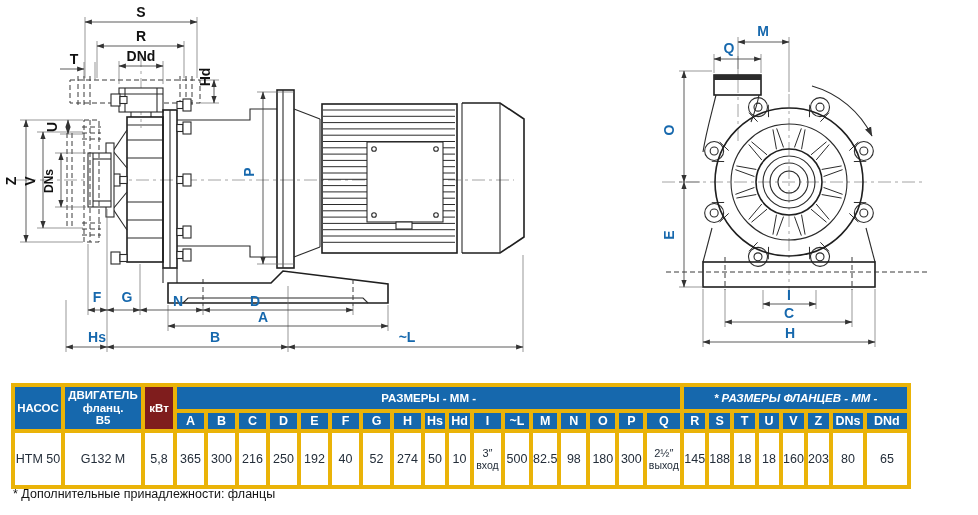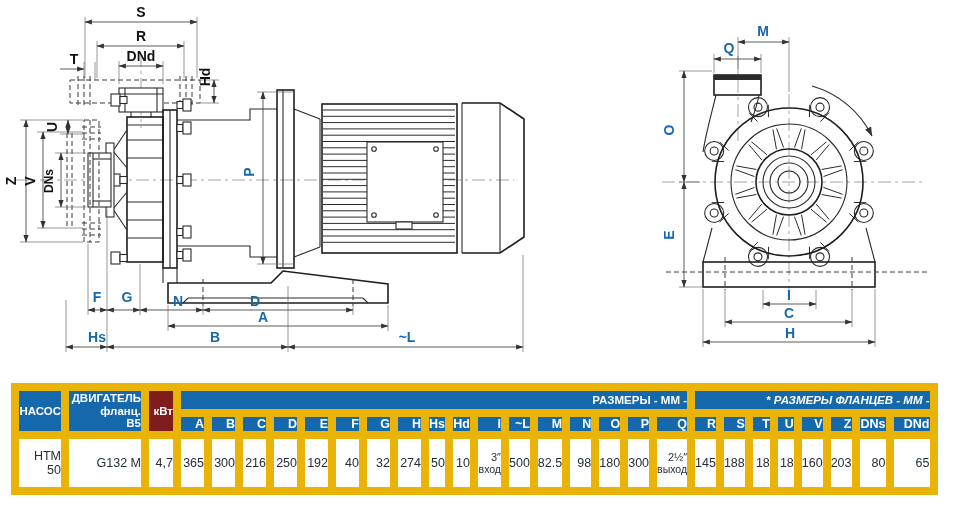--- a/index.html
+++ b/index.html
@@ -15,21 +15,21 @@
   .dim{stroke:#3d3d3d;stroke-width:0.85;fill:none;}
   .ext{stroke:#6a6a6a;stroke-width:0.7;fill:none;}
   #fins line,#ribs line,#lugs line{stroke:#2b2b2b;stroke-width:1;}
   #lugs circle{stroke:#2b2b2b;stroke-width:1.1;}
   text.lb{font:bold 14px "Liberation Sans",sans-serif;fill:#111;text-anchor:middle;}
   text.lbs{font:bold 12px "Liberation Sans",sans-serif;fill:#111;text-anchor:middle;}
   text.lbb{font:bold 14px "Liberation Sans",sans-serif;text-anchor:middle;}
   
   #tblwrap{position:absolute;left:11px;top:383px;}
   table.dt{border-collapse:collapse;table-layout:fixed;}
-  table.dt td,table.dt th{border:8px solid #eab308;text-align:right;vertical-align:middle;
+  table.dt td,table.dt th{border:4px solid #eab308;text-align:center;vertical-align:middle;
        padding:0;overflow:hidden;}
   .hdr{color:#fff;font-weight:bold;font-size:11.5px;}
   .hdr2{color:#fff;font-weight:bold;font-size:12.5px;}
   .pre{white-space:pre-line;line-height:1.12;}
   td.val{background:#fff;color:#242e3a;font-size:12.5px;font-weight:400;}
   td.val .sub{display:block;font-size:10.5px;line-height:1.05;}
   td.val .sup{display:block;font-size:11px;line-height:1.1;}
   #footnote{position:absolute;left:13px;top:487px;font-size:12.5px;color:#141414;
        font-family:"Liberation Sans",sans-serif;}
 </style>
@@ -448,28 +448,28 @@
     <th class="hdr2" style="background: rgb(22, 104, 173);">T</th>
     <th class="hdr2" style="background: rgb(22, 104, 173);">U</th>
     <th class="hdr2" style="background: rgb(22, 104, 173);">V</th>
     <th class="hdr2" style="background: rgb(22, 104, 173);">Z</th>
     <th class="hdr2" style="background: rgb(22, 104, 173);">DNs</th>
     <th class="hdr2" style="background: rgb(22, 104, 173);">DNd</th>
   </tr>
   <tr style="height:56px">
     <td class="val">HTM 50</td>
     <td class="val">G132 M</td>
-    <td class="val">4,7</td>
+    <td class="val">5,8</td>
     <td class="val">365</td>
     <td class="val">300</td>
     <td class="val">216</td>
     <td class="val">250</td>
     <td class="val">192</td>
     <td class="val">40</td>
-    <td class="val">32</td>
+    <td class="val">52</td>
     <td class="val">274</td>
     <td class="val">50</td>
     <td class="val">10</td>
     <td class="val">
       <span class="sup">3″</span>
       <span class="sub">вход</span>
     </td>
     <td class="val">500</td>
     <td class="val">82.5</td>
     <td class="val">98</td>
@@ -485,14 +485,15 @@
     <td class="val">18</td>
     <td class="val">160</td>
     <td class="val">203</td>
     <td class="val">80</td>
     <td class="val">65</td>
   </tr>
 </tbody>
       </table>
 </div>
 
+<div id="footnote">* Дополнительные принадлежности: фланцы</div>
 
 </div>
 
 </body></html>

